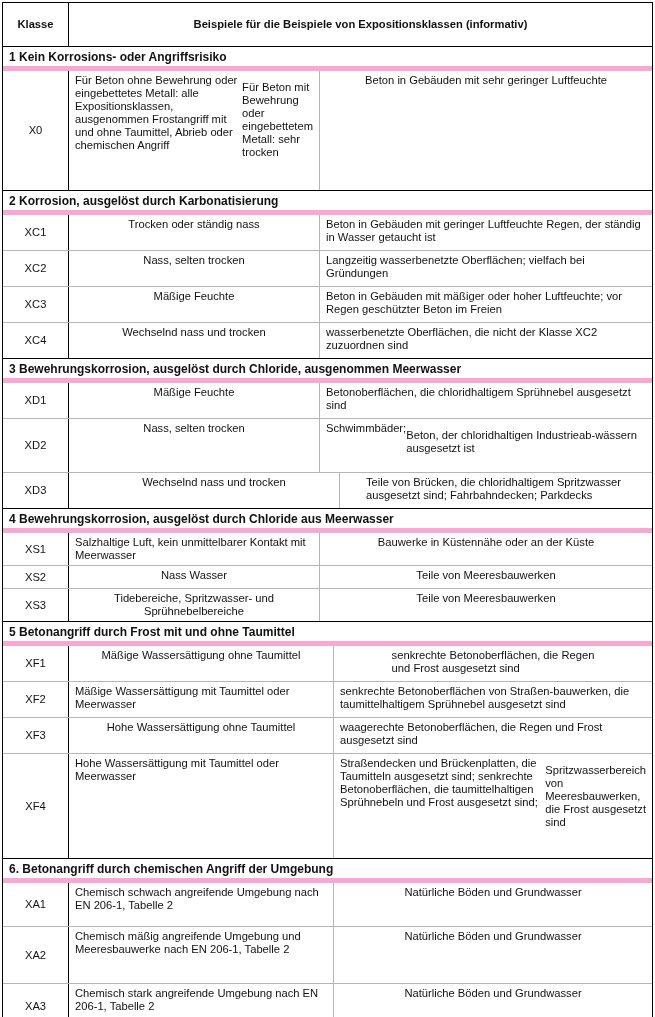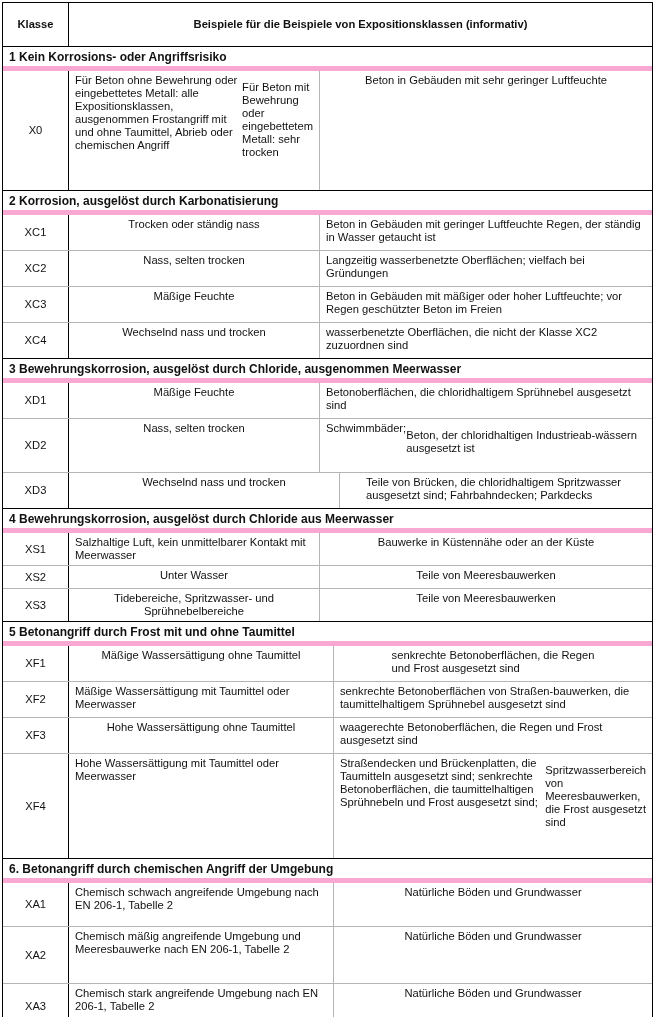--- a/index.html
+++ b/index.html
@@ -120,21 +120,21 @@
         <div class="cell c2 multi w2a">
           <p class="pre">Salzhaltige Luft, kein unmittelbarer Kontakt mit Meerwasser</p>
         </div>
         <div class="cell c3 multi">
           <p class="pre">Bauwerke in Küstennähe oder an der Küste</p>
         </div>
       </div>
       <div class="row item" style="min-height: 23px;">
         <div class="cell c1">XS2</div>
         <div class="cell c2 multi w2a">
-          <p class="pre">Unter Wasser</p>
+          <p class="pre">Nass Wasser</p>
         </div>
         <div class="cell c3 multi">
           <p class="pre">Teile von Meeresbauwerken</p>
         </div>
       </div>
       <div class="row item last" style="min-height: 28px; text-align: center;">
         <div class="cell c1">XS3</div>
         <div class="cell c2 multi w2a">
           <p class="pre">Tidebereiche, Spritzwasser- und Sprühnebelbereiche</p>
         </div>

